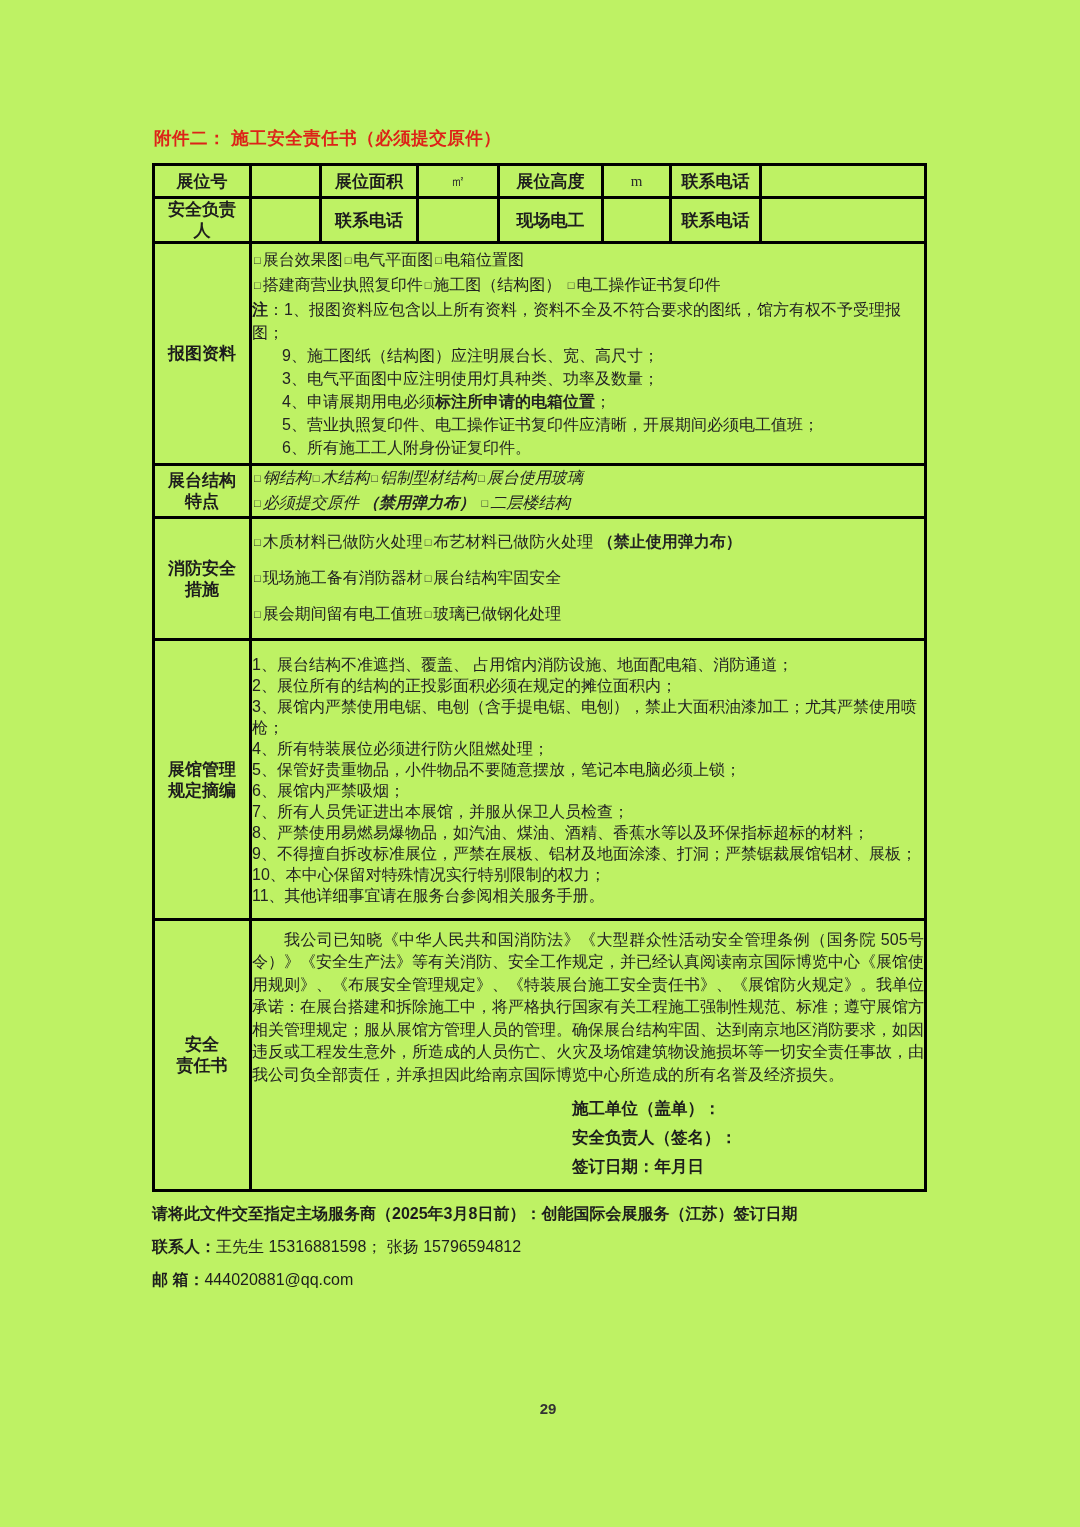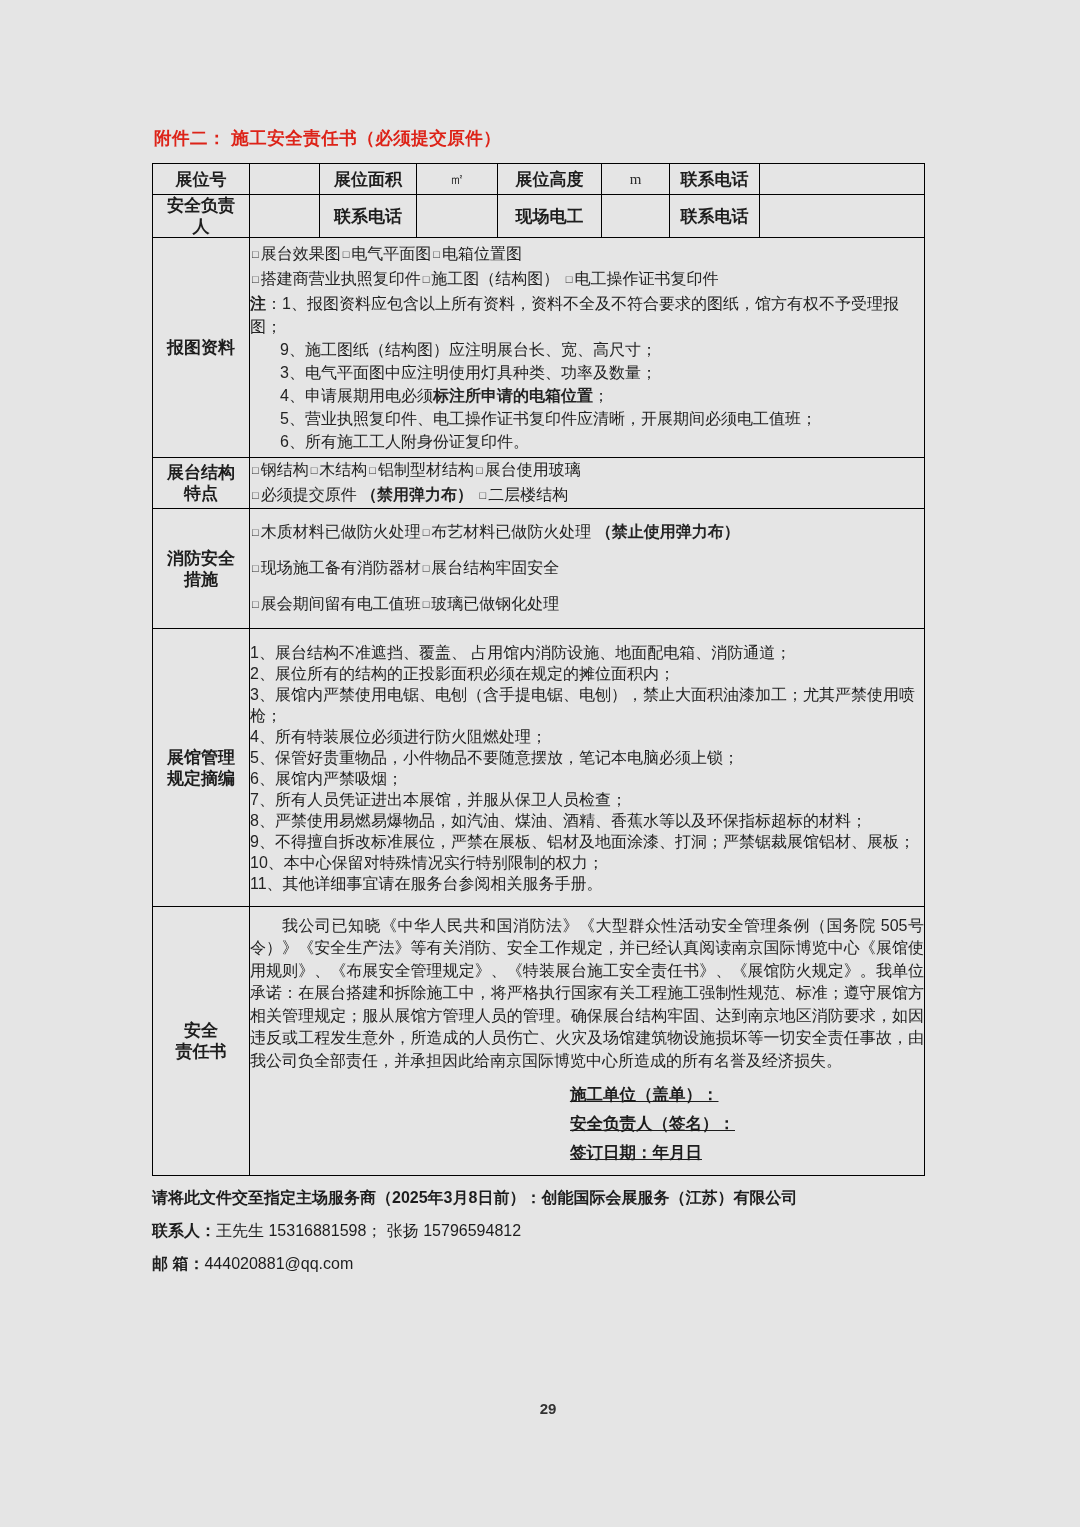--- a/index.html
+++ b/index.html
@@ -1,42 +1,42 @@
 <!DOCTYPE html>
 <html><head>
 <meta charset="utf-8">
 <style>
   html,body{margin:0;padding:0;}
   body{
     width:1080px;height:1527px;background:#ffffff;
     font-family:"Liberation Sans","DejaVu Sans",sans-serif;
     color:#232323;
   }
-  .page{position:relative;width:1080px;height:1527px;background:#e5e5e5;overflow:hidden;}
+  .page{position:relative;width:1080px;height:1527px;background:#bef264;overflow:hidden;}
   .doc{position:absolute;left:152px;top:126px;width:774px;}
   .title{color:#dd2318;font-weight:bold;font-size:17.5px;letter-spacing:.5px;margin:0 0 13px 2px;white-space:pre;}
   table.form{border-collapse:collapse;table-layout:fixed;width:772px;}
-  table.form td{border:1px solid #000000;vertical-align:middle;overflow:hidden;padding:0;margin-top:42px;}
+  table.form td{border:3px solid #000000;vertical-align:middle;overflow:hidden;padding:0;margin-top:42px;}
   .lbl{font-weight:bold;text-align:center;font-size:17px;line-height:21px;white-space:pre-line;padding:2px;color:#1d1d1d;}
   .unit{text-align:center;font-size:15px;color:#2b2b2b;font-family:"Liberation Serif","DejaVu Serif",serif;}
   tr.h1 td{height:30px;} tr.h2 td{height:29px;} tr.h3 td{height:42px;}
   tr.h4 td{height:219px;} tr.h5 td{height:50px;} tr.h6 td{height:111px;}
   tr.h7 td{height:277px;} tr.h8 td{height:268px;}
   .content{font-size:16px;line-height:23px;padding:4px 10px;text-align:left;}
   .content .line{margin:0;}
   .num{padding-left:30px;}
   .b{font-weight:bold;}
   .cb{font-size:11px;margin:0 2px;position:relative;top:-1px;color:#2a2a2a;}
-  .struct .line{line-height:24px;}
+  .struct .line{line-height:24px;font-style:italic;}
   .fire{vertical-align:middle;}
   .fire .line{margin:11px 0;}
   .rules{line-height:21px;padding:4px 10px;vertical-align:middle;}
   .resp{vertical-align:top;padding-top:6px;}
   .resp-par{text-indent:32px;line-height:22.5px;text-align:justify;margin:0;}
-  .sign{font-weight:bold;margin:8px 0 0 320px;line-height:29px;font-size:16.5px;color:#1d1d1d;text-decoration:underline;}
+  .sign{font-weight:bold;margin:8px 0 0 320px;line-height:29px;font-size:16.5px;color:#1d1d1d;}
   .footer{margin-top:12px;font-size:16px;color:#1d1d1d;}
   .footer .f1{font-weight:bold;margin-bottom:12px;}
   .footer .frow{margin-bottom:12px;}
   .flabel{font-weight:bold;}
   .pageno{position:absolute;top:1400px;left:8px;width:1080px;text-align:center;font-size:15px;color:#333;font-weight:bold;}
 </style>
 </head>
 <body>
 
 <div class="page">
@@ -138,20 +138,20 @@
             <div>施工单位（盖单）：</div>
             <div>安全负责人（签名）：</div>
             <div>签订日期：年月日</div>
           </div>
         </td>
       </tr>
     </tbody>
       </table>
 
     <div class="footer">
-      <div class="f1">请将此文件交至指定主场服务商（2025年3月8日前）：创能国际会展服务（江苏）有限公司</div>
+      <div class="f1">请将此文件交至指定主场服务商（2025年3月8日前）：创能国际会展服务（江苏）签订日期</div>
       <div class="frow"><span class="flabel">联系人：</span><span>王先生  15316881598； 张扬  15796594812</span></div>
       <div class="frow"><span class="flabel">邮  箱：</span><span>444020881@qq.com</span></div>
     </div>
   </div>
 
   <div class="pageno">29</div>
 </div>
 
 </body></html>

